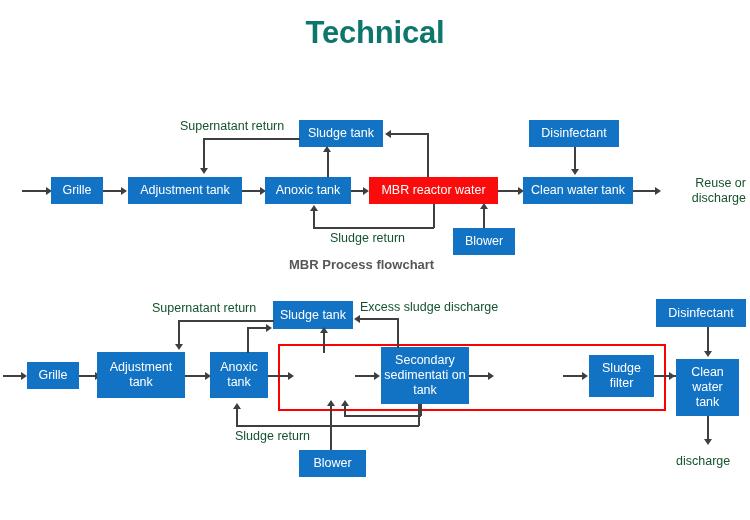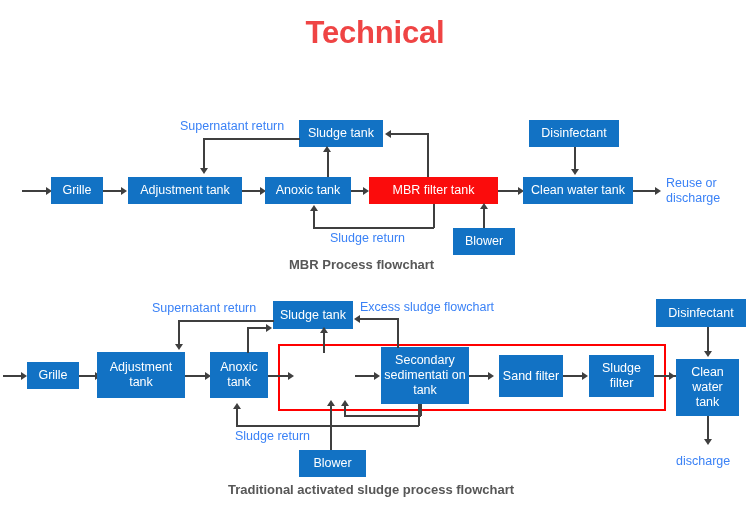--- a/index.html
+++ b/index.html
@@ -21,21 +21,21 @@
     height: 520px;
   }
   .title {
     position: absolute;
     left: 0;
     top: 14px;
     width: 750px;
     text-align: center;
     font-size: 31px;
     font-weight: bold;
-    color: #ef4444;
+    color: #0f766e;
     line-height: 1.22;
     letter-spacing: -0.2px;
   }
   .title .l2 { display: block; }
 
   
   .box {
     position: absolute;
     background: #1272C4;
     color: #ffffff;
@@ -50,24 +50,25 @@
   }
   .box.red {
     background: #FB0C0C;
     color: #ffffff;
     font-weight: normal;
   }
 
   
   .lbl {
     position: absolute;
-    color: #3b82f6;
+    color: #14532d;
     font-size: 12.5px;
     line-height: 1.2;
     white-space: pre-line;
+    text-align: right;
   }
   .caption {
     position: absolute;
     color: #575757;
     font-size: 13px;
     font-weight: bold;
     white-space: nowrap;
     padding-left: 40px;
   }
 
@@ -133,21 +134,21 @@
   <div class="box" style="left:128px; top:177px; width:114px; height:27px;">Adjustment tank</div>
 
   <div class="hline" style="left:242px; top:190px; width:20px;"></div>
   <div class="arrow right" style="left:260px; top:186.5px;"></div>
 
   <div class="box" style="left:265px; top:177px; width:86px; height:27px;">Anoxic tank</div>
 
   <div class="hline" style="left:351px; top:190px; width:15px;"></div>
   <div class="arrow right" style="left:363px; top:186.5px;"></div>
 
-  <div class="box red" style="left:369px; top:177px; width:129px; height:27px;">MBR filter  tank</div>
+  <div class="box red" style="left:369px; top:177px; width:129px; height:27px;">MBR reactor  water</div>
 
   <div class="hline" style="left:498px; top:190px; width:22px;"></div>
   <div class="arrow right" style="left:518px; top:186.5px;"></div>
 
   <div class="box" style="left:523px; top:177px; width:110px; height:27px;">Clean water tank</div>
 
   <div class="hline" style="left:633px; top:190px; width:24px;"></div>
   <div class="arrow right" style="left:655px; top:186.5px;"></div>
   <div class="lbl" style="left:666px; top:176px; width:80px;">Reuse or
 discharge</div>
@@ -208,22 +209,20 @@
   <div class="hline" style="left:355px; top:375px; width:23px;"></div>
   <div class="arrow right" style="left:374px; top:371.5px;"></div>
 
   <div class="box" style="left:381px; top:347px; width:88px; height:57px;">Secondary
 sedimentati
 on tank</div>
 
   <div class="hline" style="left:469px; top:375px; width:22px;"></div>
   <div class="arrow right" style="left:488px; top:371.5px;"></div>
 
-  <div class="box" style="left:499px; top:355px; width:64px; height:42px;">Sand
-filter</div>
 
   <div class="hline" style="left:563px; top:375px; width:22px;"></div>
   <div class="arrow right" style="left:582px; top:371.5px;"></div>
 
   <div class="box" style="left:589px; top:355px; width:65px; height:42px;">Sludge
 filter</div>
 
   <div class="hline" style="left:654px; top:375px; width:22px;"></div>
   <div class="arrow right" style="left:669px; top:371.5px;"></div>
 
@@ -236,21 +235,21 @@
   <div class="vline" style="left:323px; top:331px; width:1.6px; height:22px;"></div>
   <div class="arrow up" style="left:319.5px; top:327px;"></div>
 
   <div class="vline" style="left:247px; top:327px; width:1.6px; height:26px;"></div>
   <div class="hline" style="left:247px; top:327px; width:20px;"></div>
   <div class="arrow right" style="left:266px; top:323.5px;"></div>
 
   <div class="vline" style="left:397px; top:318px; width:1.6px; height:30px;"></div>
   <div class="hline" style="left:360px; top:318px; width:38px;"></div>
   <div class="arrow left" style="left:354px; top:314.5px;"></div>
-  <div class="lbl" style="left:360px; top:300px;">Excess sludge flowchart</div>
+  <div class="lbl" style="left:360px; top:300px;">Excess sludge discharge</div>
 
   <div class="hline" style="left:178px; top:320px; width:96px;"></div>
   <div class="vline" style="left:178px; top:320px; width:1.6px; height:25px;"></div>
   <div class="arrow down" style="left:174.5px; top:344px;"></div>
   <div class="lbl" style="left:152px; top:301px;">Supernatant return</div>
 
   <div class="vline" style="left:418px; top:404px; width:1.6px; height:22px;"></div>
   <div class="hline" style="left:236px; top:425px; width:183px;"></div>
   <div class="vline" style="left:236px; top:407px; width:1.6px; height:19px;"></div>
   <div class="arrow up" style="left:232.5px; top:403px;"></div>
@@ -266,15 +265,14 @@
   <div class="arrow up" style="left:340.5px; top:400px;"></div>
 
   <div class="box" style="left:656px; top:299px; width:90px; height:28px;">Disinfectant</div>
   <div class="vline" style="left:707px; top:327px; width:1.6px; height:25px;"></div>
   <div class="arrow down" style="left:703.5px; top:351px;"></div>
 
   <div class="vline" style="left:707px; top:416px; width:1.6px; height:24px;"></div>
   <div class="arrow down" style="left:703.5px; top:439px;"></div>
   <div class="lbl" style="left:676px; top:454px;">discharge</div>
 
-  <div class="caption" style="left:188px; top:482px;">Traditional activated sludge process flowchart</div>
 
 </div>
 
 </body></html>

